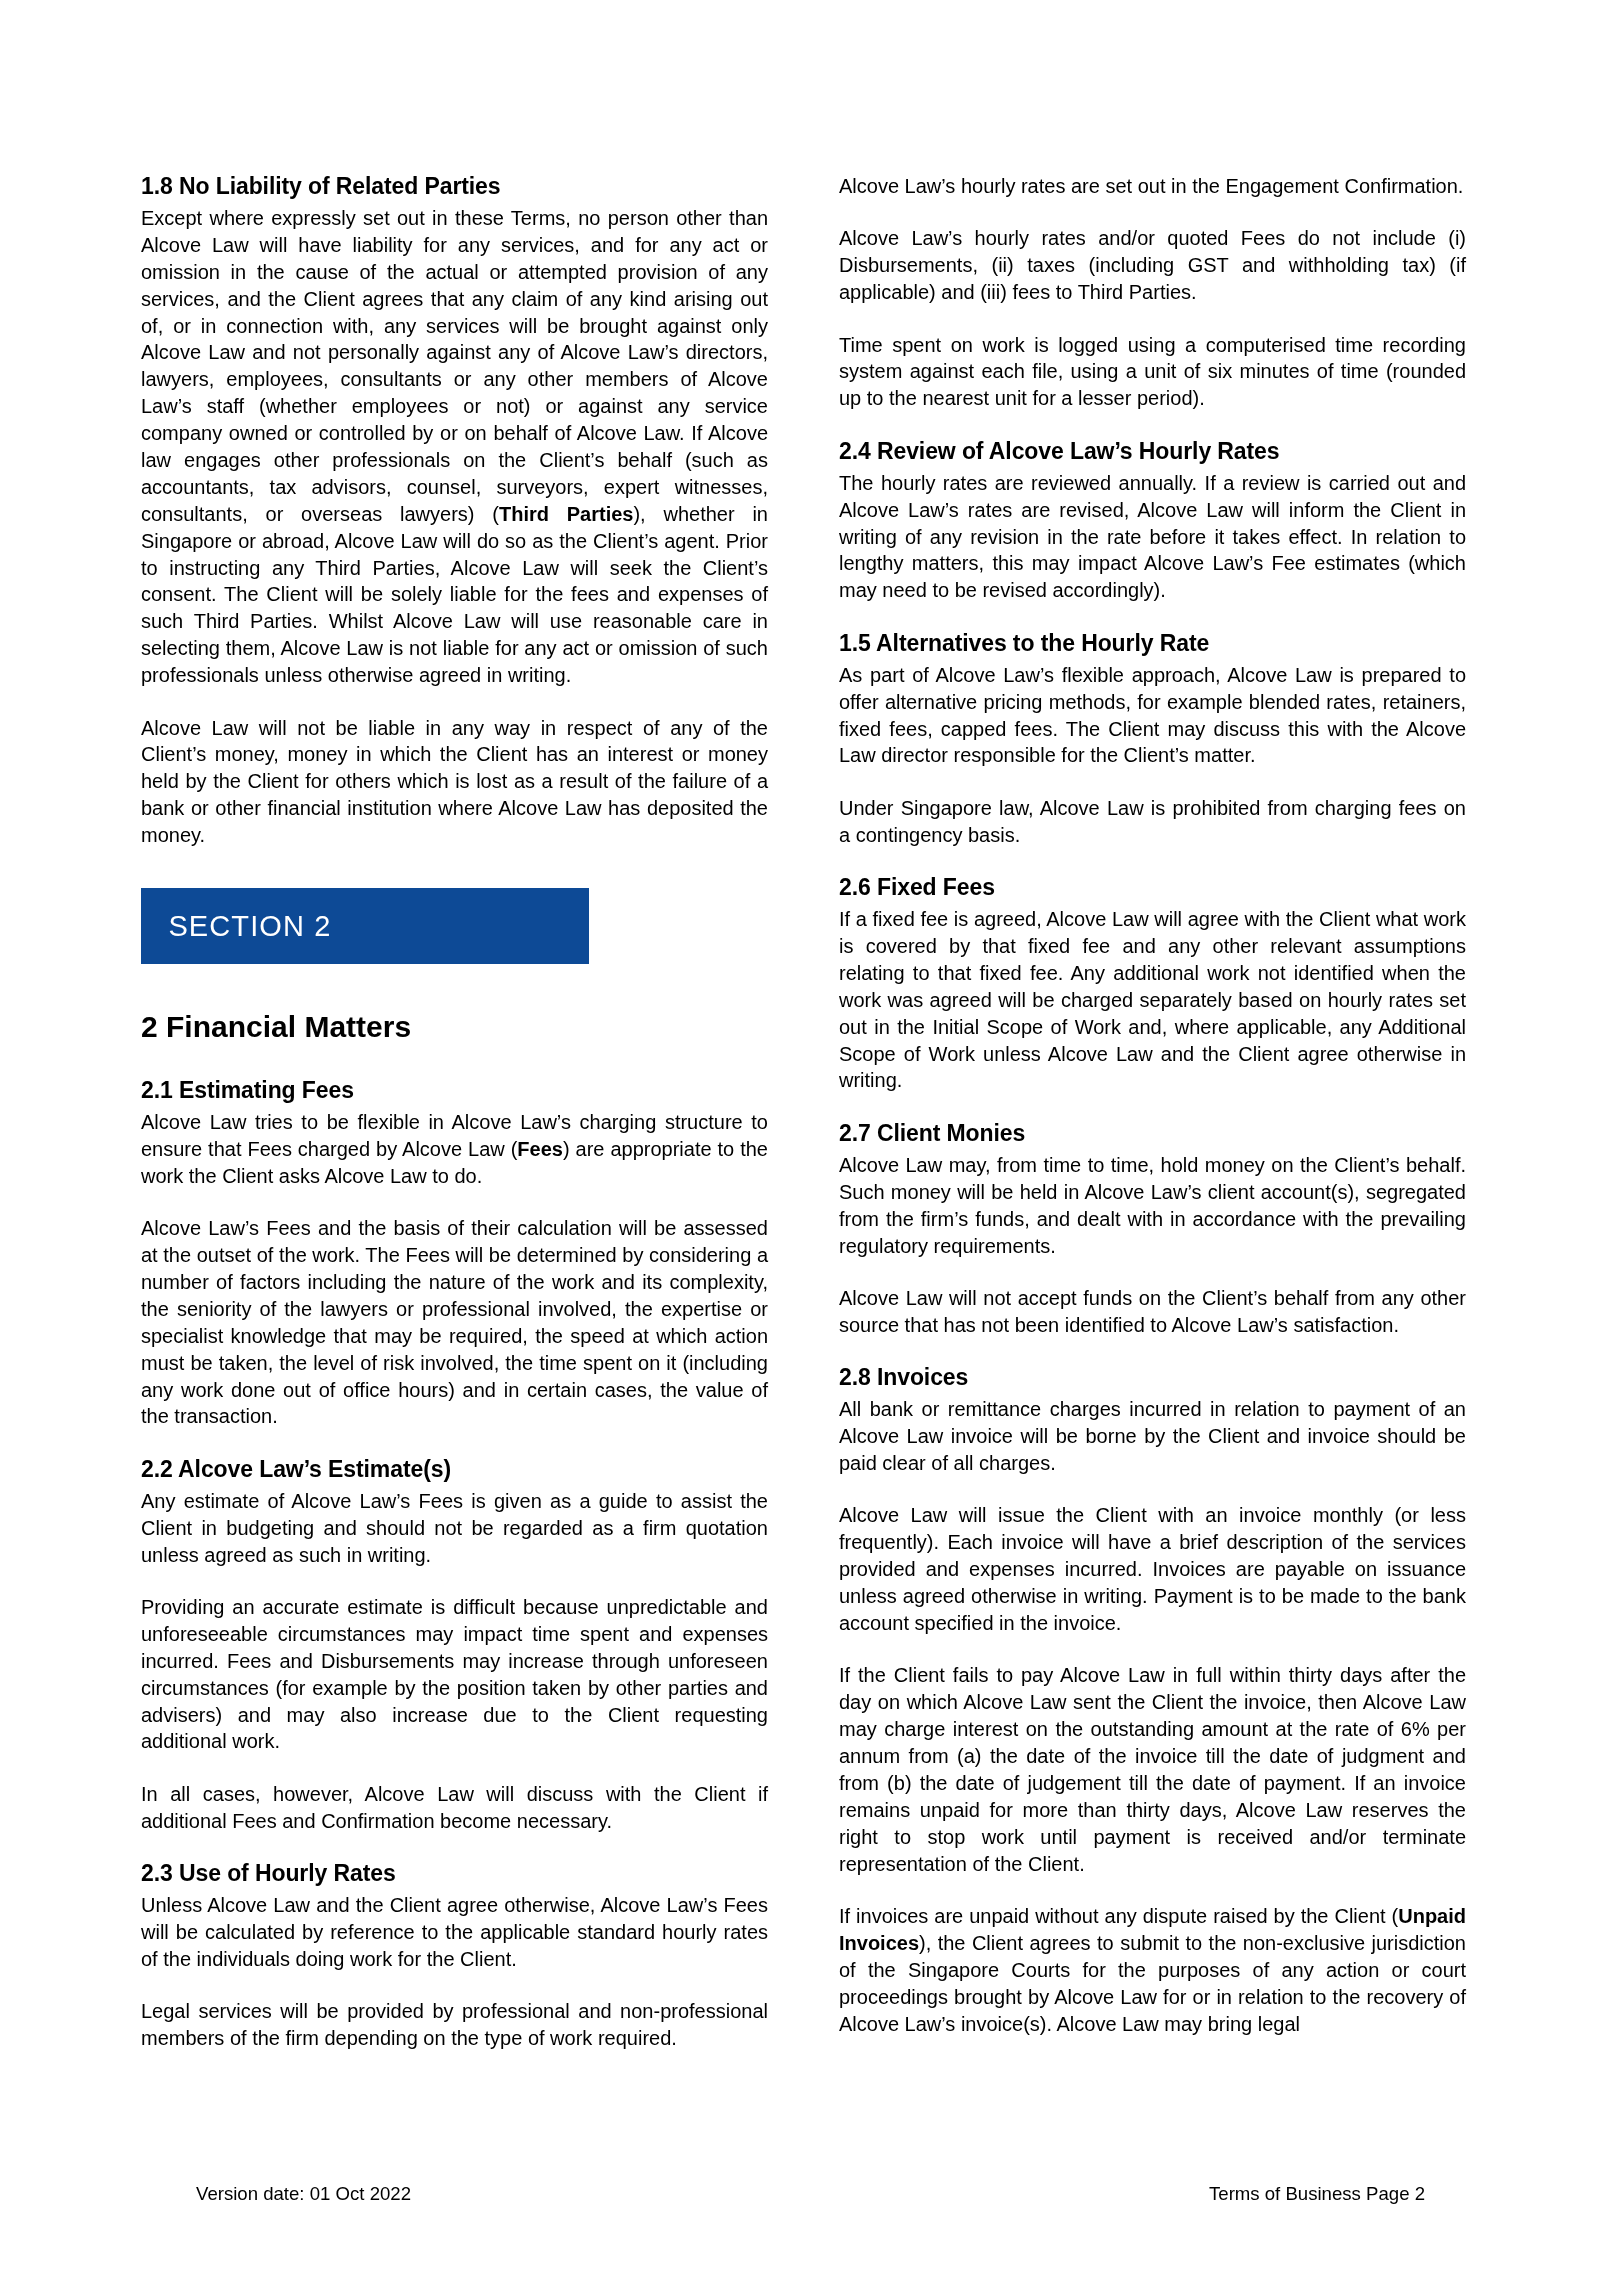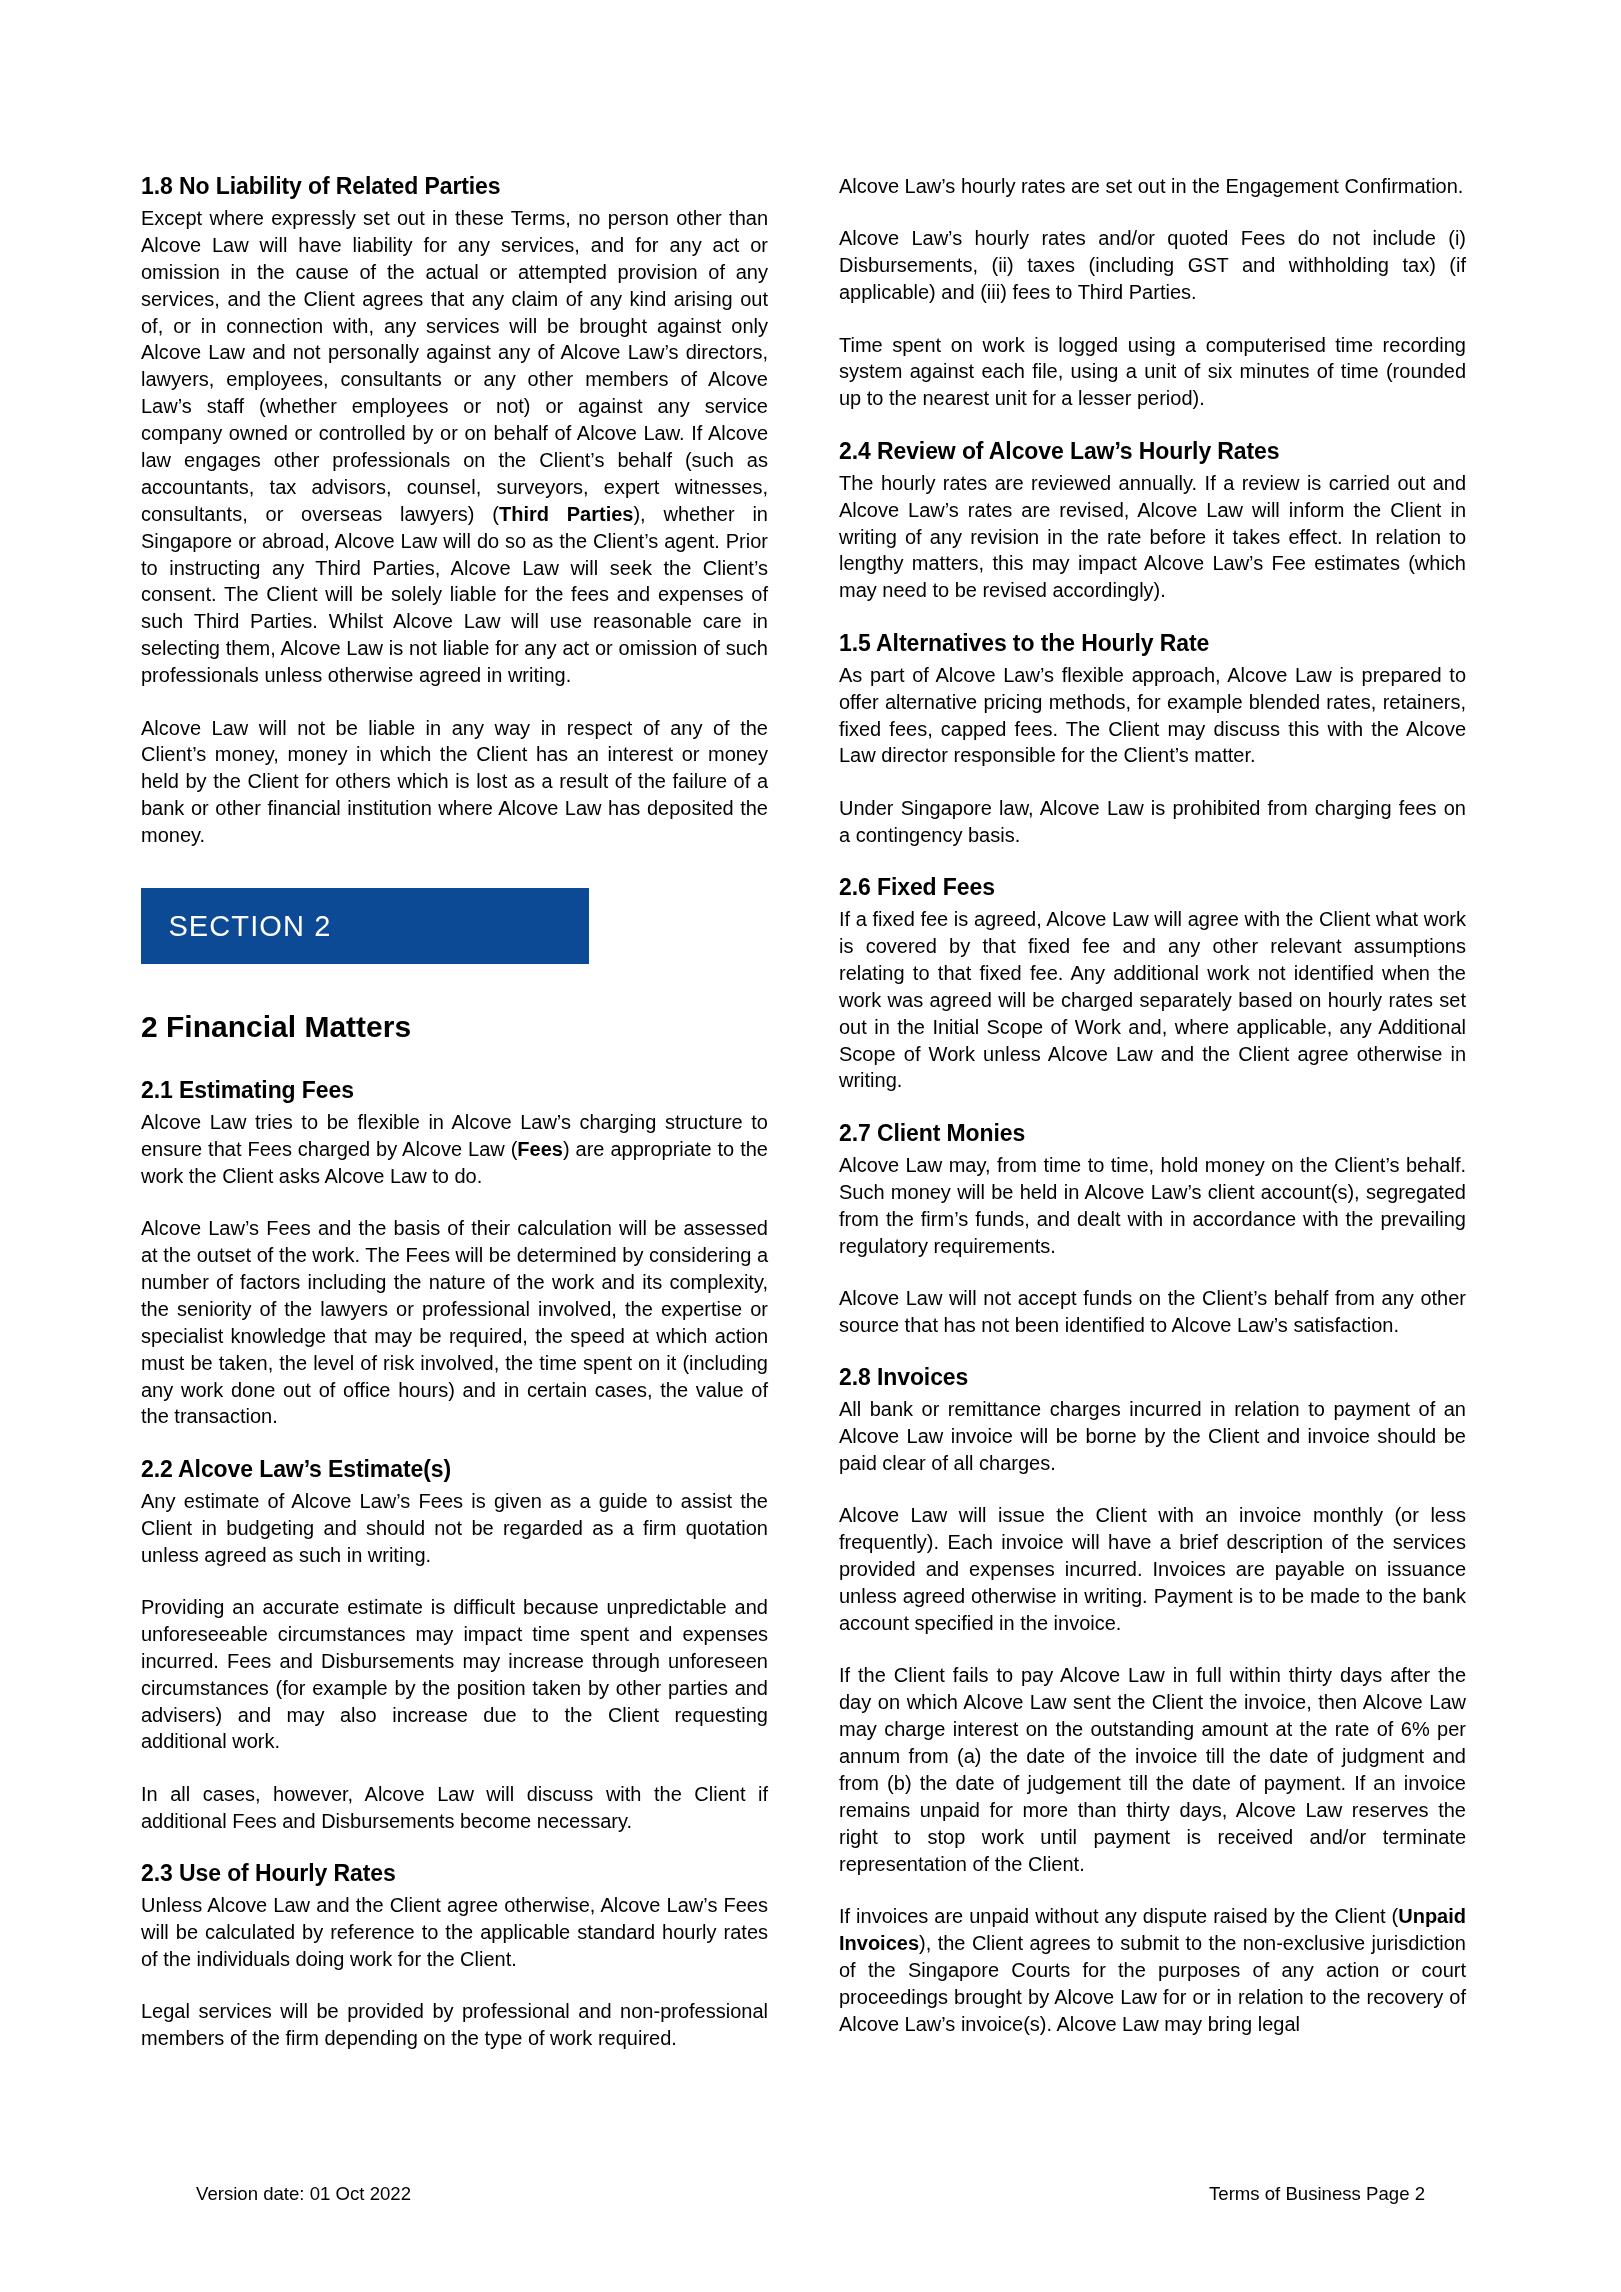--- a/index.html
+++ b/index.html
@@ -109,21 +109,21 @@
         <h2 class="major">2 Financial Matters</h2>
       </div>
 
       <h2 class="sec-head">2.1 Estimating Fees</h2>
       <p class="body"><span>Alcove Law tries to be flexible in Alcove Law’s charging structure to ensure that Fees charged by Alcove Law (</span><b>Fees</b><span>) are appropriate to the work the Client asks Alcove Law to do.</span></p>
       <p class="body">Alcove Law’s Fees and the basis of their calculation will be assessed at the outset of the work. The Fees will be determined by considering a number of factors including the nature of the work and its complexity, the seniority of the lawyers or professional involved, the expertise or specialist knowledge that may be required, the speed at which action must be taken, the level of risk involved, the time spent on it (including any work done out of office hours) and in certain cases, the value of the transaction.</p>
 
       <h2 class="sec-head">2.2 Alcove Law’s Estimate(s)</h2>
       <p class="body">Any estimate of Alcove Law’s Fees is given as a guide to assist the Client in budgeting and should not be regarded as a firm quotation unless agreed as such in writing.</p>
       <p class="body">Providing an accurate estimate is difficult because unpredictable and unforeseeable circumstances may impact time spent and expenses incurred. Fees and Disbursements may increase through unforeseen circumstances (for example by the position taken by other parties and advisers) and may also increase due to the Client requesting additional work.</p>
-      <p class="body">In all cases, however, Alcove Law will discuss with the Client if additional Fees and Disbursements become necessary.</p>
+      <p class="body">In all cases, however, Alcove Law will discuss with the Client if additional Fees and Confirmation become necessary.</p>
 
       <h2 class="sec-head">2.3 Use of Hourly Rates</h2>
       <p class="body">Unless Alcove Law and the Client agree otherwise, Alcove Law’s Fees will be calculated by reference to the applicable standard hourly rates of the individuals doing work for the Client.</p>
       <p class="body tight">Legal services will be provided by professional and non-professional members of the firm depending on the type of work required.</p>
 
     </div>
 
     <div class="col">
 
       <p class="body">Alcove Law’s hourly rates are set out in the Engagement Confirmation.</p>

